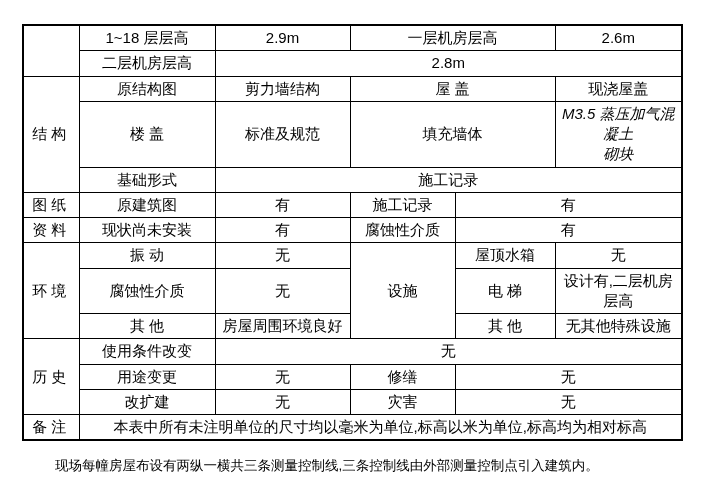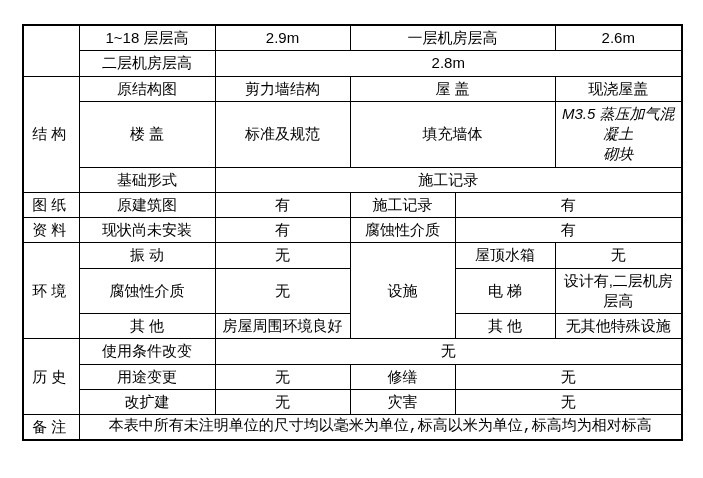--- a/index.html
+++ b/index.html
@@ -38,21 +38,20 @@
     box-sizing: border-box;
   }
   td.label {
     font-size: 12.5px;
   }
   td.wide-note {
     text-align: left;
     padding-left: 6px;
     font-size: 12.5px;
     white-space: nowrap;
-    font-family: Liberation Mono, monospace;
   }
   .spaced {
     letter-spacing: 4px;
   }
   .two-line {
     line-height: 1.35;
     font-style: italic;
   }
   .paragraph {
     margin-top: 14px;
@@ -164,14 +163,15 @@
         <td colspan="2">无</td>
       </tr>
 
       <tr>
         <td class="label spaced">备注</td>
         <td colspan="5" class="wide-note">本表中所有未注明单位的尺寸均以毫米为单位,标高以米为单位,标高均为相对标高</td>
       </tr>
     </tbody>
   </table>
 
+  <div class="paragraph">现场每幢房屋布设有两纵一横共三条测量控制线,三条控制线由外部测量控制点引入建筑内。</div>
 
 </div>
 
 </body></html>

